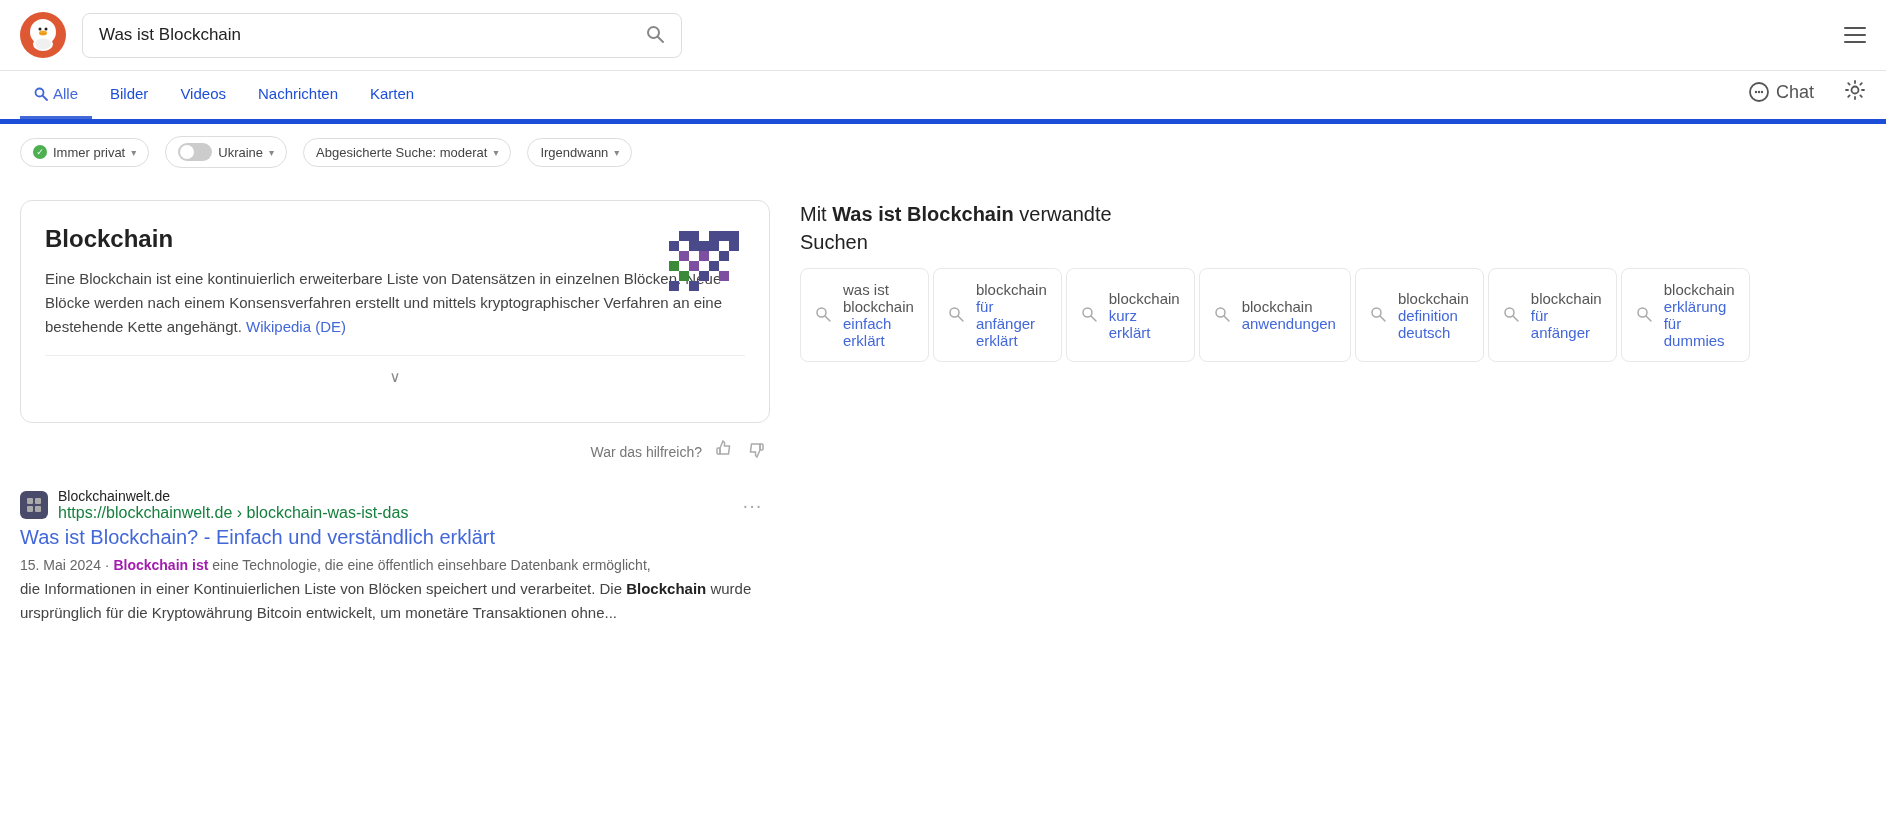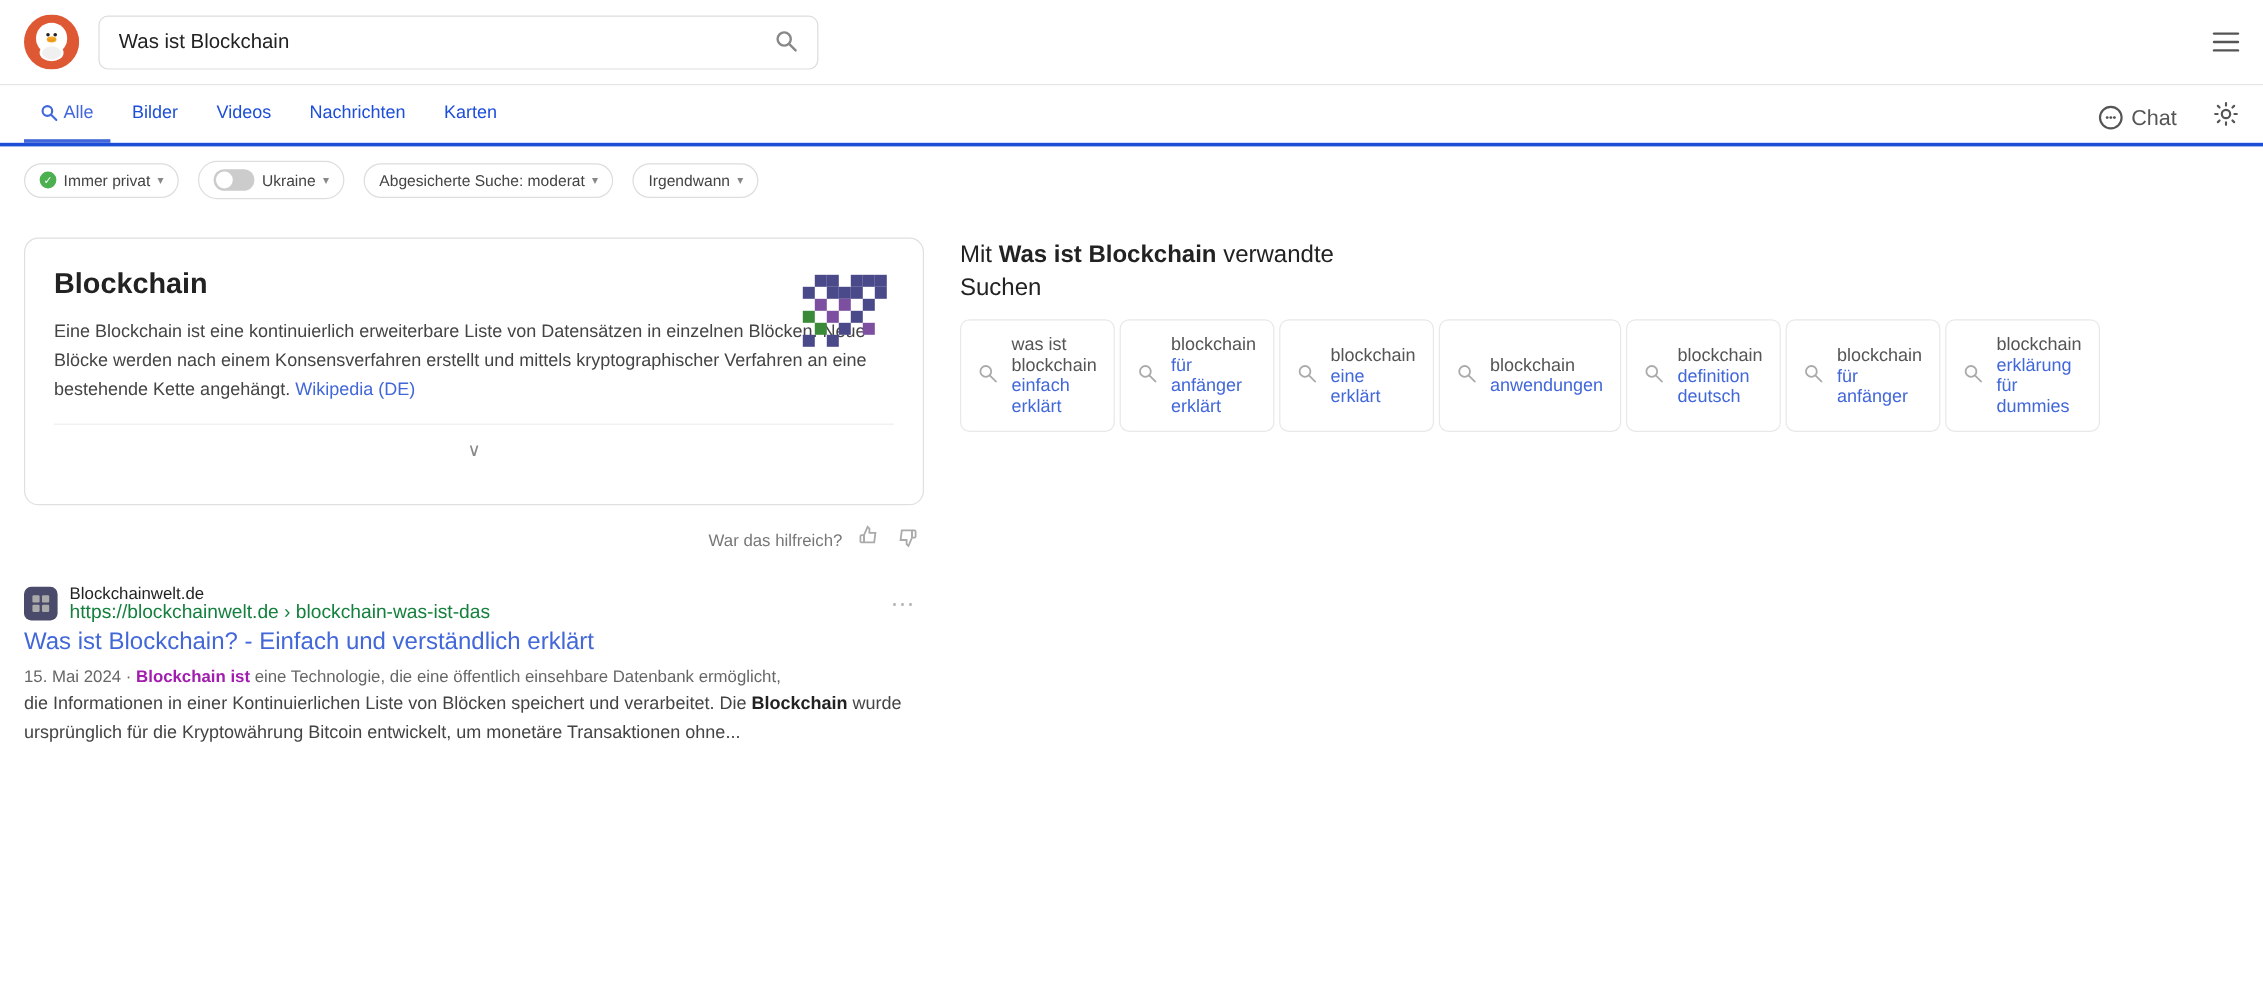--- a/index.html
+++ b/index.html
@@ -8,21 +8,21 @@
     
     .header { display: flex; align-items: center; padding: 12px 20px; border-bottom: 1px solid #e5e5e5; gap: 16px; }
     .logo { width: 46px; height: 46px; flex-shrink: 0; }
     .search-bar { flex: 1; max-width: 600px; display: flex; align-items: center; border: 1px solid #ddd; border-radius: 8px; padding: 10px 16px; gap: 10px; }
     .search-input { flex: 1; border: none; outline: none; font-size: 17px; color: #222; }
     .search-icon-btn { background: none; border: none; cursor: pointer; color: #888; }
     .hamburger { margin-left: auto; background: none; border: none; cursor: pointer; display: flex; flex-direction: column; gap: 5px; }
     .hamburger span { display: block; width: 22px; height: 2px; background: #555; border-radius: 2px; }
 
     
-    .nav-tabs { display: flex; align-items: flex-end; padding: 0 20px; border-bottom: 3px solid #1d4ed8; gap: 4px; }
+    .nav-tabs { display: flex; align-items: flex-start; padding: 0 20px; border-bottom: 5px solid #1d4ed8; gap: 4px; }
     .nav-tab { display: flex; align-items: center; gap: 5px; padding: 14px 14px; font-size: 15px; color: #1d4ed8; cursor: pointer; text-decoration: none; border-bottom: 3px solid transparent; white-space: nowrap; }
     .nav-tab.active { color: #4267d9; border-bottom: 3px solid #4267d9; }
     .nav-right { margin-left: auto; display: flex; align-items: center; gap: 16px; }
     .chat-btn { display: flex; align-items: center; gap: 6px; font-size: 18px; color: #555; cursor: pointer; padding: 10px 14px; }
     .gear-btn { background: none; border: none; cursor: pointer; color: #555; font-size: 20px; }
 
     
     .filters { display: flex; align-items: center; padding: 12px 20px; gap: 16px; }
     .filter-pill { display: flex; align-items: center; gap: 6px; padding: 6px 12px; border-radius: 20px; border: 1px solid #ddd; cursor: pointer; font-size: 13px; color: #444; background: #fff; }
     .filter-pill .dot-green { width: 14px; height: 14px; border-radius: 50%; background: #4caf50; display: flex; align-items: center; justify-content: center; }
@@ -301,21 +301,21 @@
       </a>
 
       <a class="related-item" href="#">
         <span class="related-search-icon">
           <svg width="16" height="16" viewBox="0 0 16 16" fill="none">
               <circle cx="6.5" cy="6.5" r="4.5" stroke="#aaa" stroke-width="1.5"></circle>
               <line x1="10" y1="10" x2="15" y2="15" stroke="#aaa" stroke-width="1.5" stroke-linecap="round"></line>
             </svg>
         </span>
         <span class="related-text">
-          <span>blockchain </span><span class="highlight">eine erklärt</span>
+          <span>blockchain </span><span class="highlight">kurz erklärt</span>
         </span>
       </a>
 
       <a class="related-item" href="#">
         <span class="related-search-icon">
           <svg width="16" height="16" viewBox="0 0 16 16" fill="none">
               <circle cx="6.5" cy="6.5" r="4.5" stroke="#aaa" stroke-width="1.5"></circle>
               <line x1="10" y1="10" x2="15" y2="15" stroke="#aaa" stroke-width="1.5" stroke-linecap="round"></line>
             </svg>
         </span>

